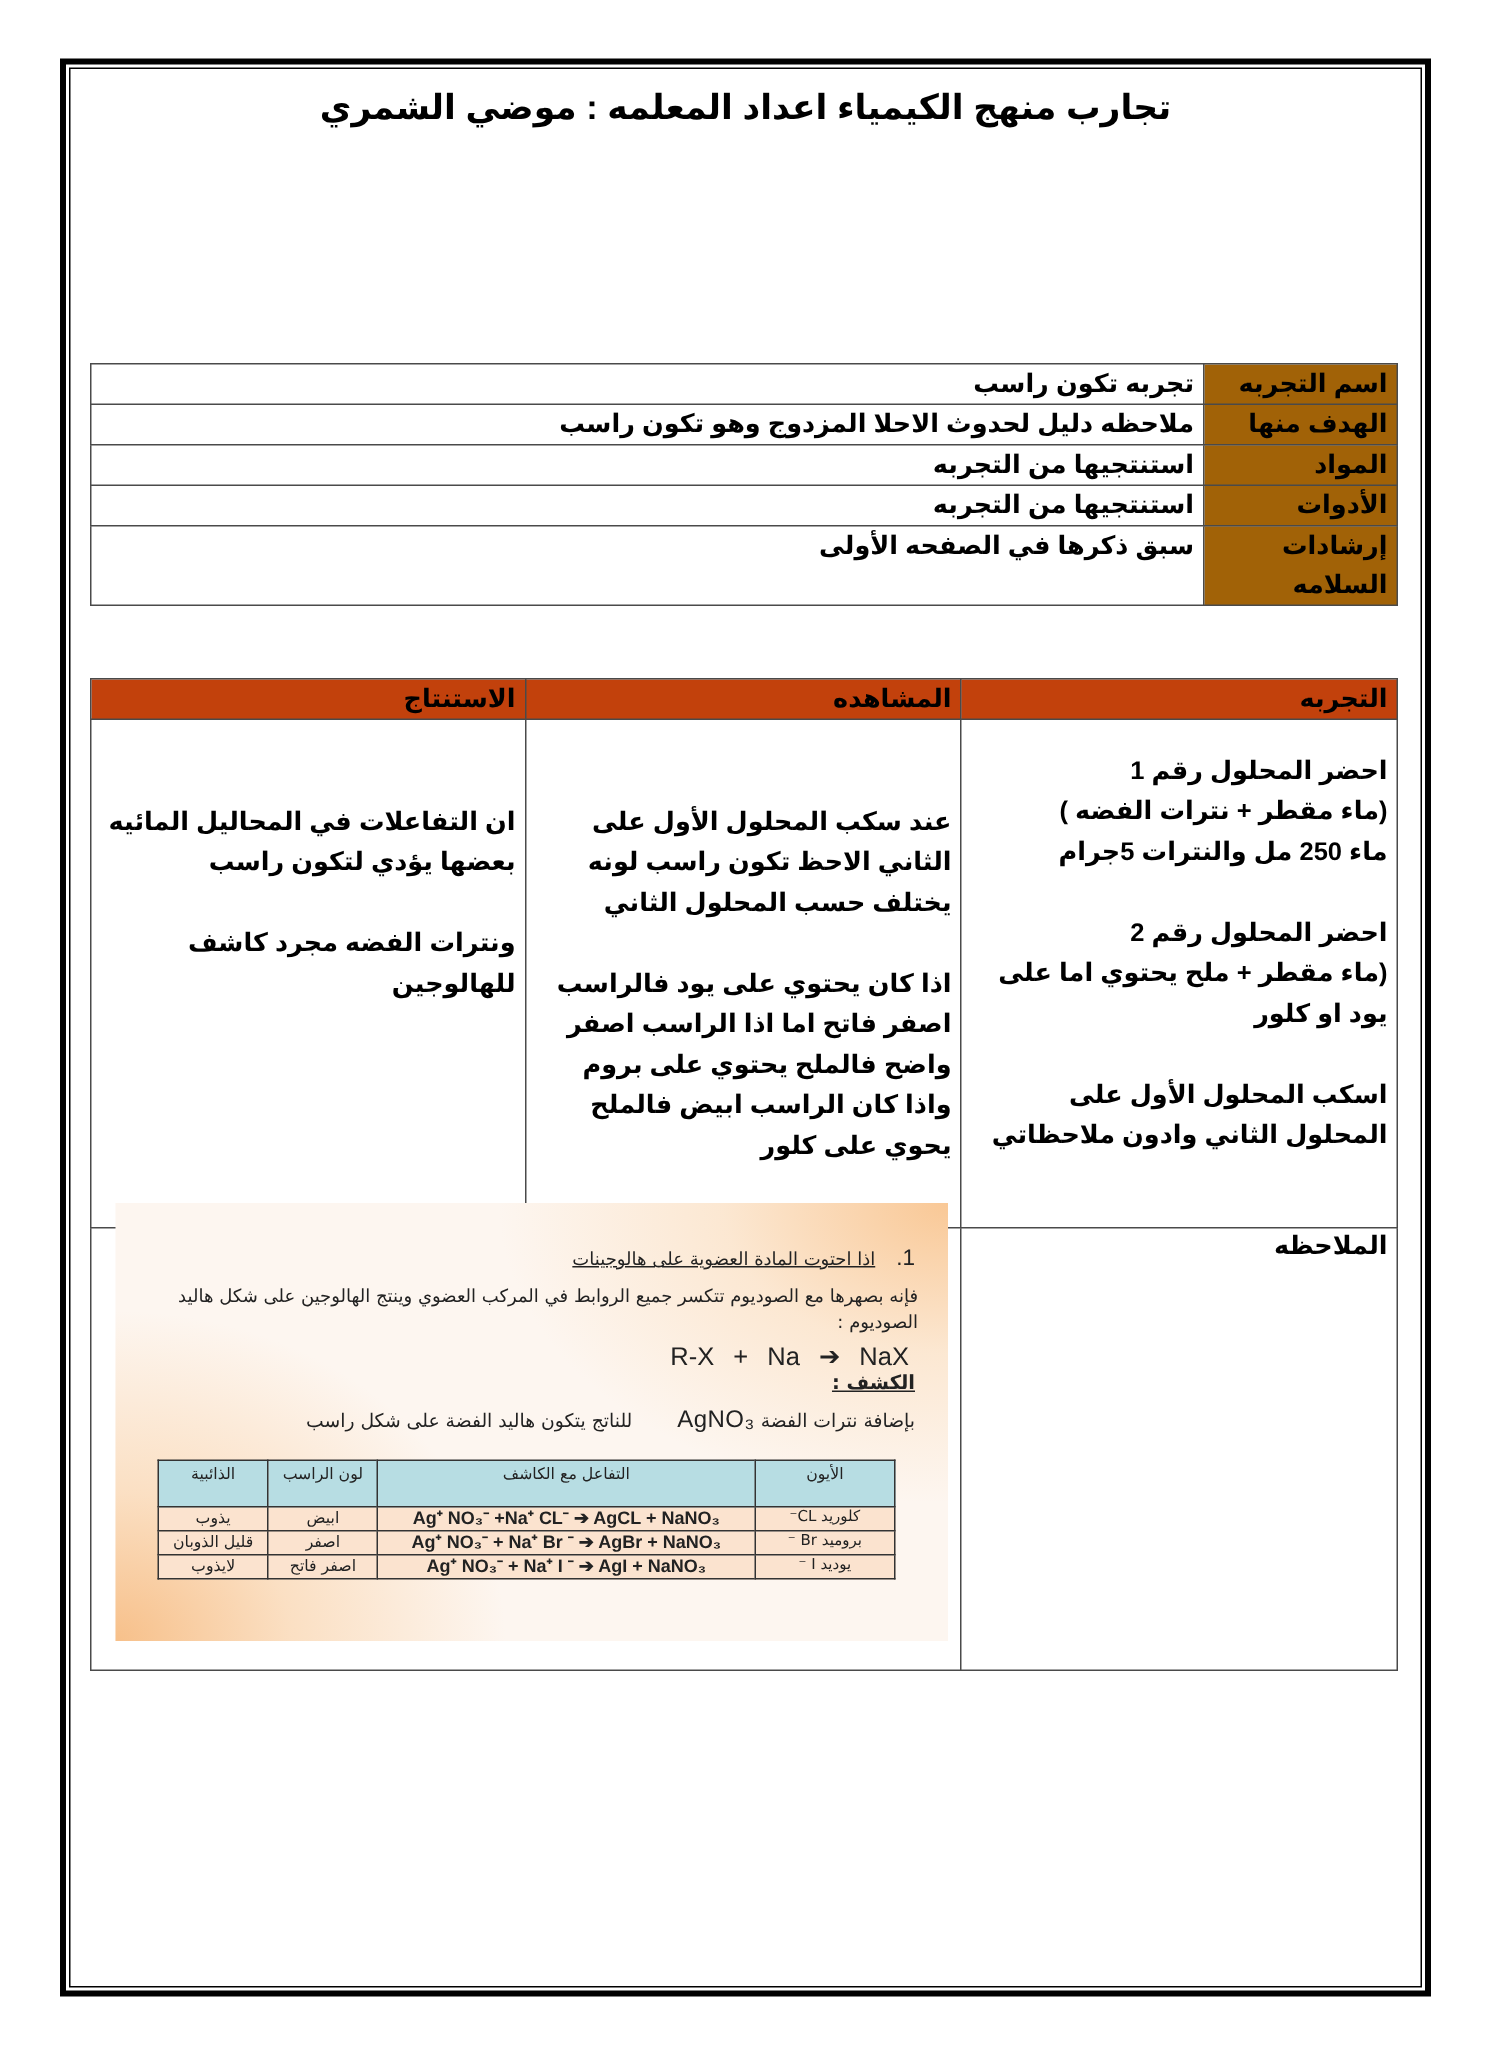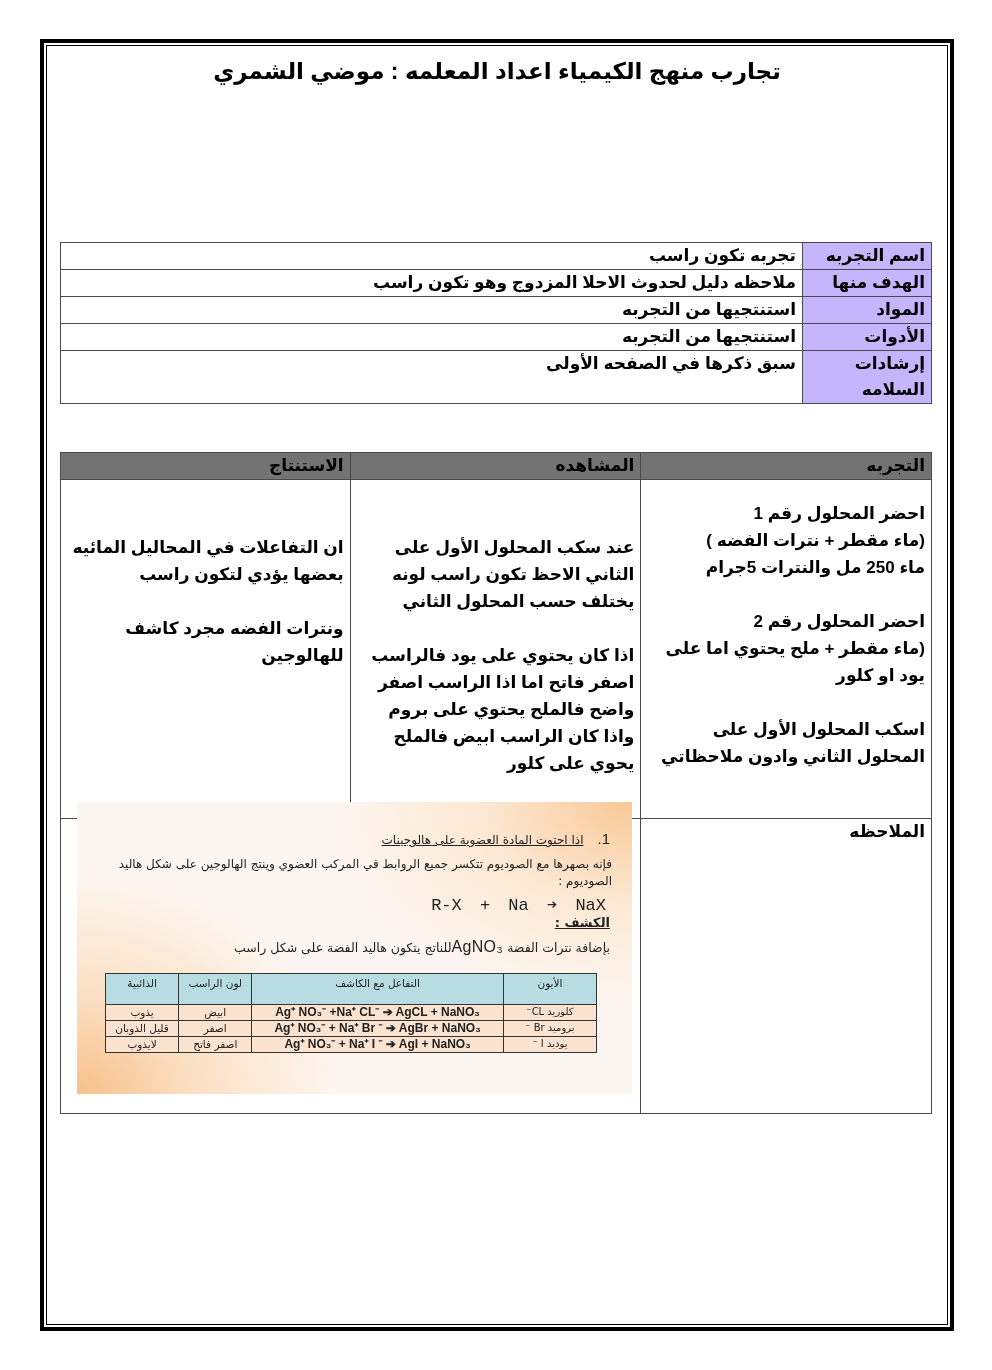--- a/index.html
+++ b/index.html
@@ -8,51 +8,51 @@
   .frame-outer { position: absolute; left: 40px; top: 39px; width: 914px; height: 1292px;
          border: 4px solid #000; box-sizing: border-box; }
   .frame-inner { position: absolute; left: 46px; top: 45px; width: 902px; height: 1280px;
          border: 1px solid #000; box-sizing: border-box; }
   .title { position: absolute; left: 46px; top: 58px; width: 902px; text-align: center;
          font-size: 23px; font-weight: bold; direction: rtl; }
 
   table { border-collapse: collapse; direction: rtl; position: absolute; }
   td, th { border: 1.5px solid #4a4a4a; vertical-align: top; padding: 0 6px;
          font-weight: bold; font-size: 17px; text-align: right; }
-  .lbl { background: #c4b5fd; width: 116px; }
+  .lbl { background: #a16207; width: 116px; }
 
   #info-table { left: 60px; top: 242px; width: 872px; }
   #info-table td { line-height: 26px; height: 26px; }
 
   #main-table { left: 60px; top: 452px; width: 872px; }
-  #main-table th { background: #737373; height: 26px; line-height: 26px; font-size: 17px; }
+  #main-table th { background: #c2410c; height: 26px; line-height: 26px; font-size: 17px; }
   .c1 { width: 277px; }
   .c2 { width: 277px; }
   .c3 { width: 276px; }
 
   .cell-text { white-space: pre-line; line-height: 27px; font-size: 17px; }
   .exp-cell { height: 318px; padding-top: 20px; }
   .obs-cell { padding-top: 54px; }
   .conc-cell { padding-top: 54px; }
   .note-cell { height: 292px; padding-top: 2px; }
 
   .embed { position: absolute; left: 77px; top: 802px; width: 555px; height: 292px;
      background:
        radial-gradient(ellipse 260px 220px at 0% 100%, #f7c08a 0%, rgba(250,214,176,0.7) 45%, rgba(255,255,255,0) 100%),
        radial-gradient(ellipse 300px 200px at 100% 0%, #f9c896 0%, rgba(251,222,190,0.6) 50%, rgba(255,255,255,0) 100%),
        #fdf6f0;
      direction: rtl; font-family: "DejaVu Sans", sans-serif; font-weight: normal; color: #222; }
   .embed .h1 { position: absolute; right: 22px; top: 28px; font-size: 12px; text-align: right; }
   .embed .h1 .num { font-family: "Liberation Sans", sans-serif; font-size: 15px; margin-left: 14px; }
   .embed .h1 .u { text-decoration: underline; }
   .embed .p1 { position: absolute; right: 20px; top: 54px; width: 520px; font-size: 12px; line-height: 17px; letter-spacing: 0.3px; }
-  .embed .eq { position: absolute; right: 26px; top: 92px; font-family: Liberation Mono, monospace; font-size: 17px; direction: ltr; word-spacing: 8px; }
+  .embed .eq { position: absolute; right: 26px; top: 92px; font-family: Liberation Sans, sans-serif; font-size: 17px; direction: ltr; word-spacing: 8px; }
   .embed .kashf { position: absolute; right: 22px; top: 113px; font-size: 13px; font-weight: bold; text-decoration: underline; }
   .embed .p2 { position: absolute; right: 22px; top: 136px; font-size: 12.5px; letter-spacing: 0.3px; }
-  .embed .p2 .chem { font-family: "Liberation Sans", sans-serif; font-size: 16px; direction: ltr; unicode-bidi: embed; }
+  .embed .p2 .chem { font-family: "Liberation Sans", sans-serif; font-size: 16px; direction: ltr; unicode-bidi: embed; padding-left: 30px; }
 
   .htable { position: absolute; left: 28px; top: 171px; width: 492px; border-collapse: collapse; direction: rtl; }
   .htable th, .htable td { border: 1px solid #333; font-size: 10.5px; padding: 0 3px; text-align: center; font-weight: normal; height: 15px; line-height: 14px; }
   .htable th { background: #b7dde3; height: 28px; vertical-align: top; padding-top: 2px; }
   .htable td { background: #fbe3cf; }
   .htable td.react { font-family: "Liberation Sans", sans-serif; font-weight: bold; font-size: 12px; direction: ltr; }
   .htable td.ion { font-size: 10px; }
   .htable .cw1 { width: 86px; } .htable .cw2 { width: 244px; } .htable .cw3 { width: 66px; } .htable .cw4 { width: 66px; text-align: center; }
 </style>
 </head>

